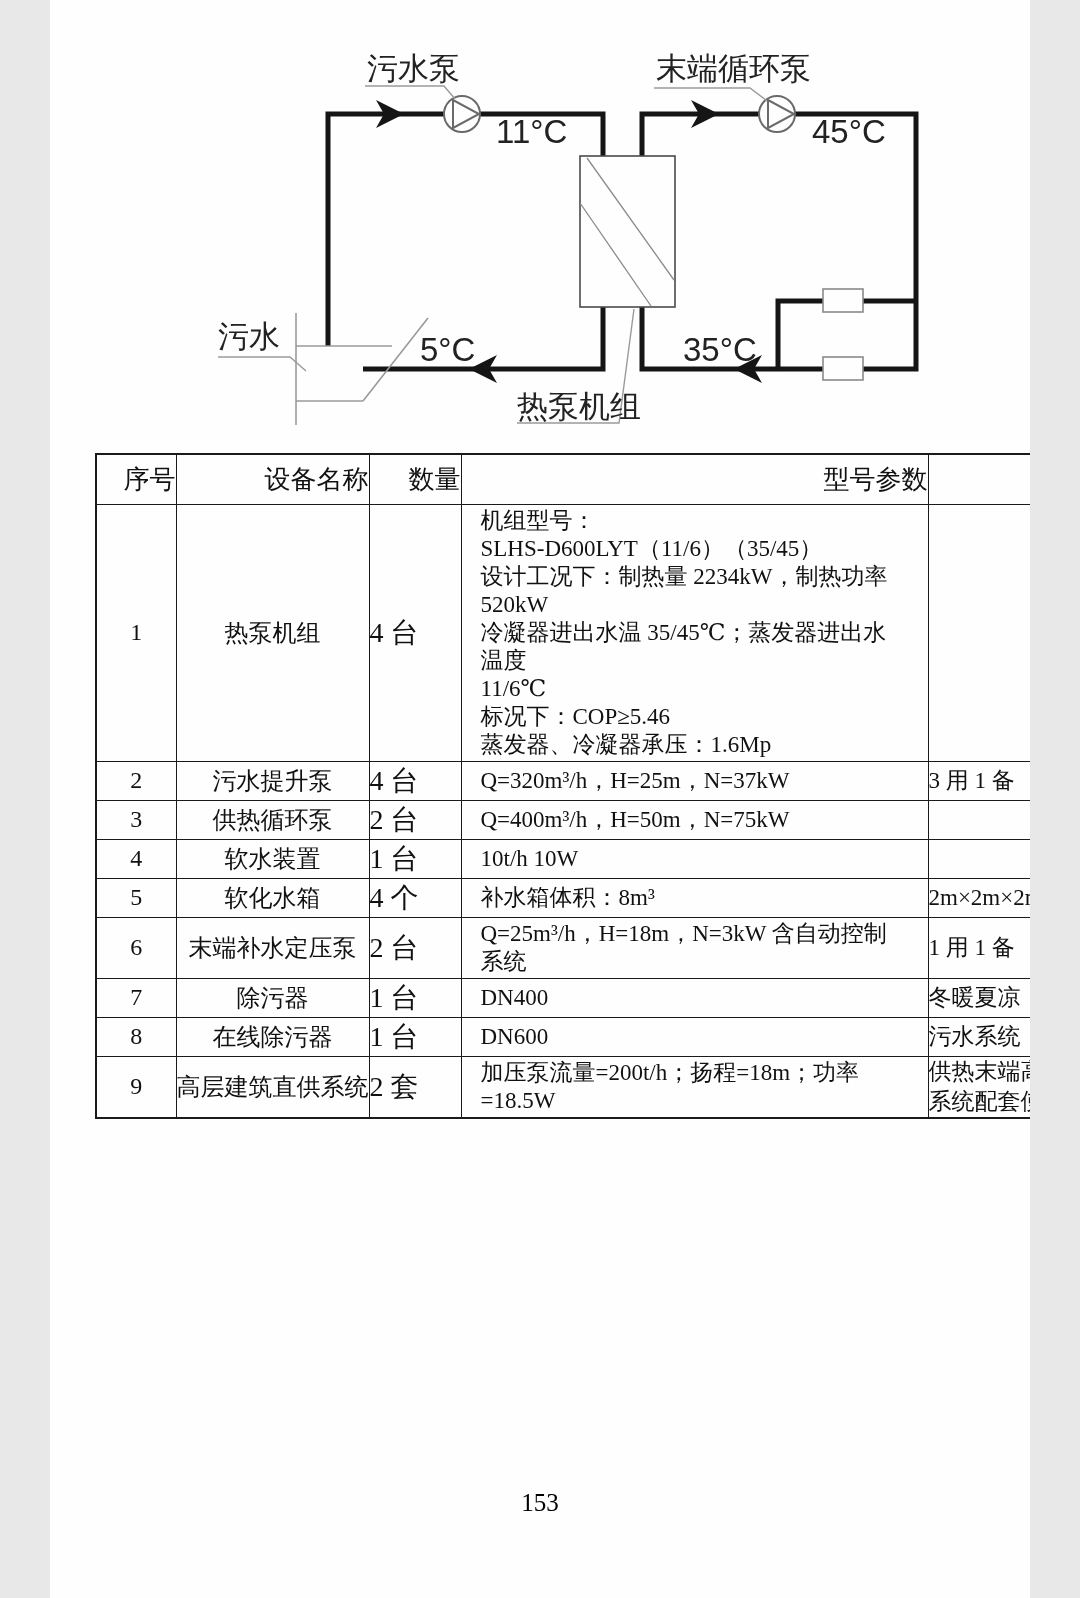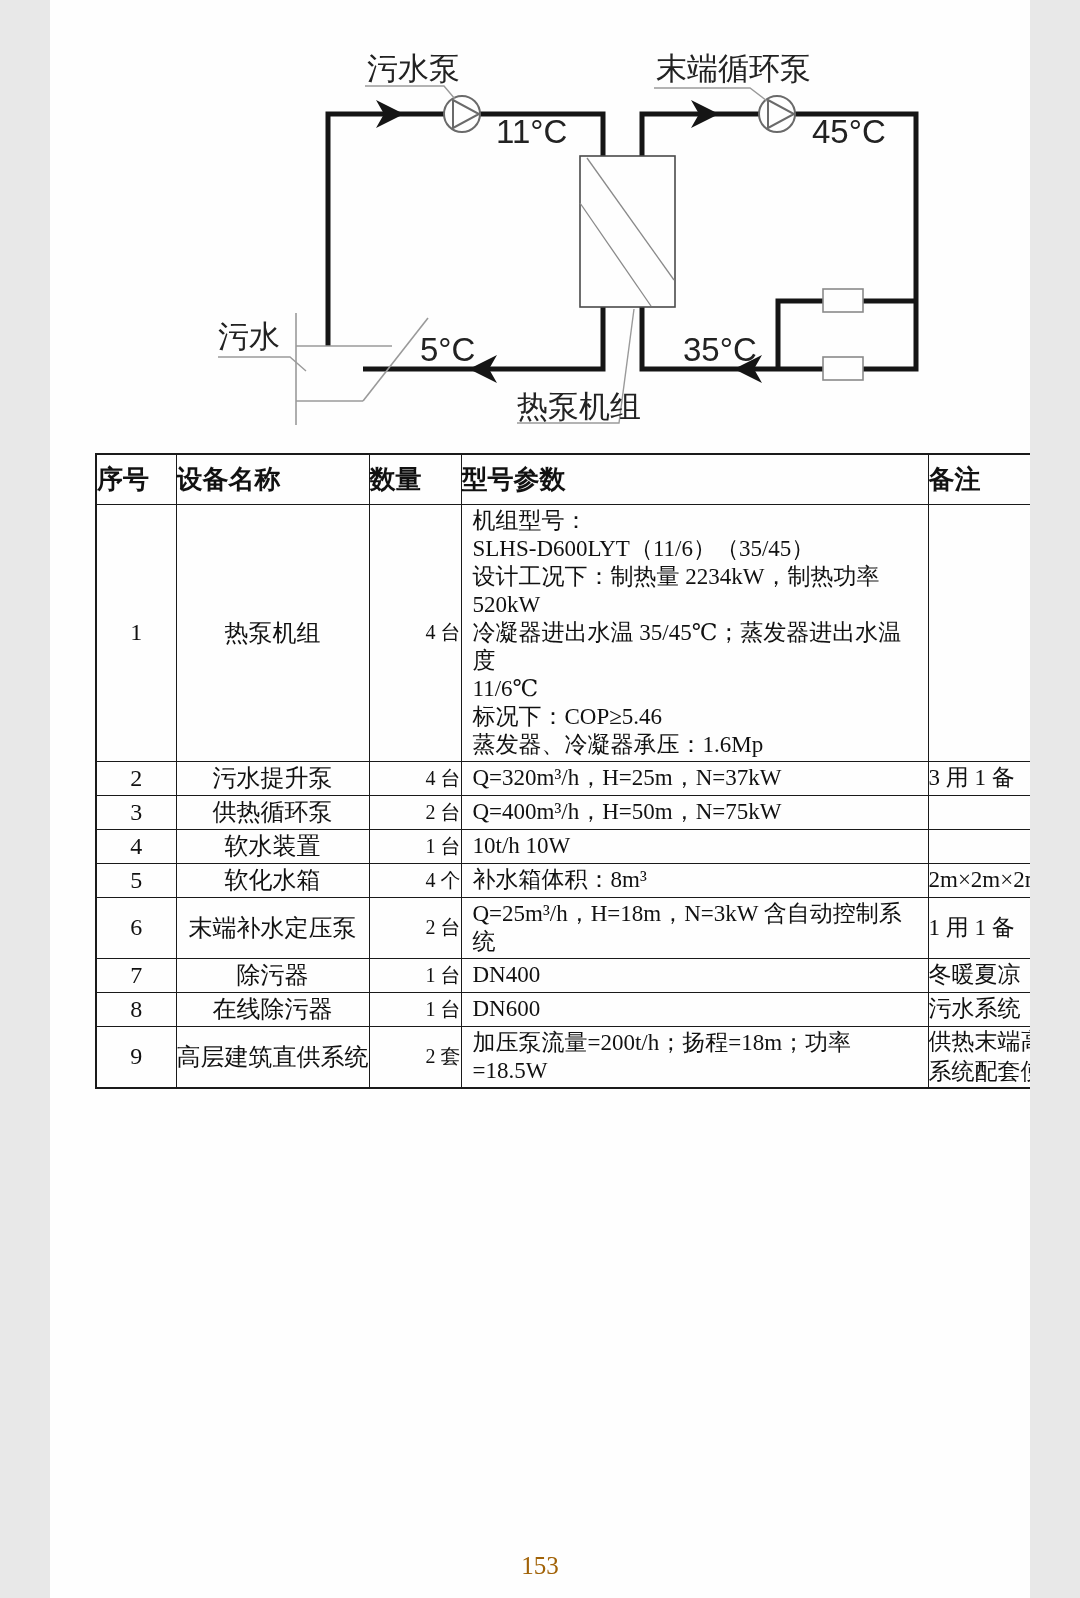--- a/index.html
+++ b/index.html
@@ -22,31 +22,31 @@
   .section-heading { font-size:27px; line-height:55px; text-indent:2em; letter-spacing:0.5px; }
   
   table.equip {
     margin-top:13px; width:990px; border-collapse:collapse; table-layout:fixed;
     border:2.5px solid #1a1a1a;
   }
   table.equip th, table.equip td {
     border:1.5px solid #1a1a1a; vertical-align:middle;
     font-weight:normal; color:#111;
   }
-  table.equip th { font-size:26px; font-weight:bold; height:50px; text-align:left; }
+  table.equip th { font-size:26px; font-weight:normal; height:50px; text-align:right; }
   td.c-no   { text-align:center; font-size:24px; }
   td.c-name { text-align:center; font-size:24px; white-space:nowrap; }
-  td.c-qty  { text-align:right; font-size:20px; white-space:nowrap; }
-  td.c-spec { text-align:left; font-size:23px; line-height:28px; padding:2px 11px;
+  td.c-qty  { text-align:left; font-size:28px; white-space:nowrap; }
+  td.c-spec { text-align:left; font-size:23px; line-height:28px; padding:2px 19px;
               white-space:pre-line; }
   td.c-rem  { text-align:left; font-size:23px; line-height:30px; white-space:pre-line; }
   tr.r-std td { height:34px; }
   
-  .footer { position:absolute; top:1552px; left:0; width:100%; text-align:center;
-            font-size:25px; color:#a16207; }
+  .footer { position:absolute; top:1489px; left:0; width:100%; text-align:center;
+            font-size:25px; color:#000000; }
 </style>
 </head>
 <body>
 
 <div class="page">
 
   <svg class="diagram" width="1080" height="440" viewBox="0 0 1080 440">
 
     <g stroke="#151515" stroke-width="5" fill="none">
 

